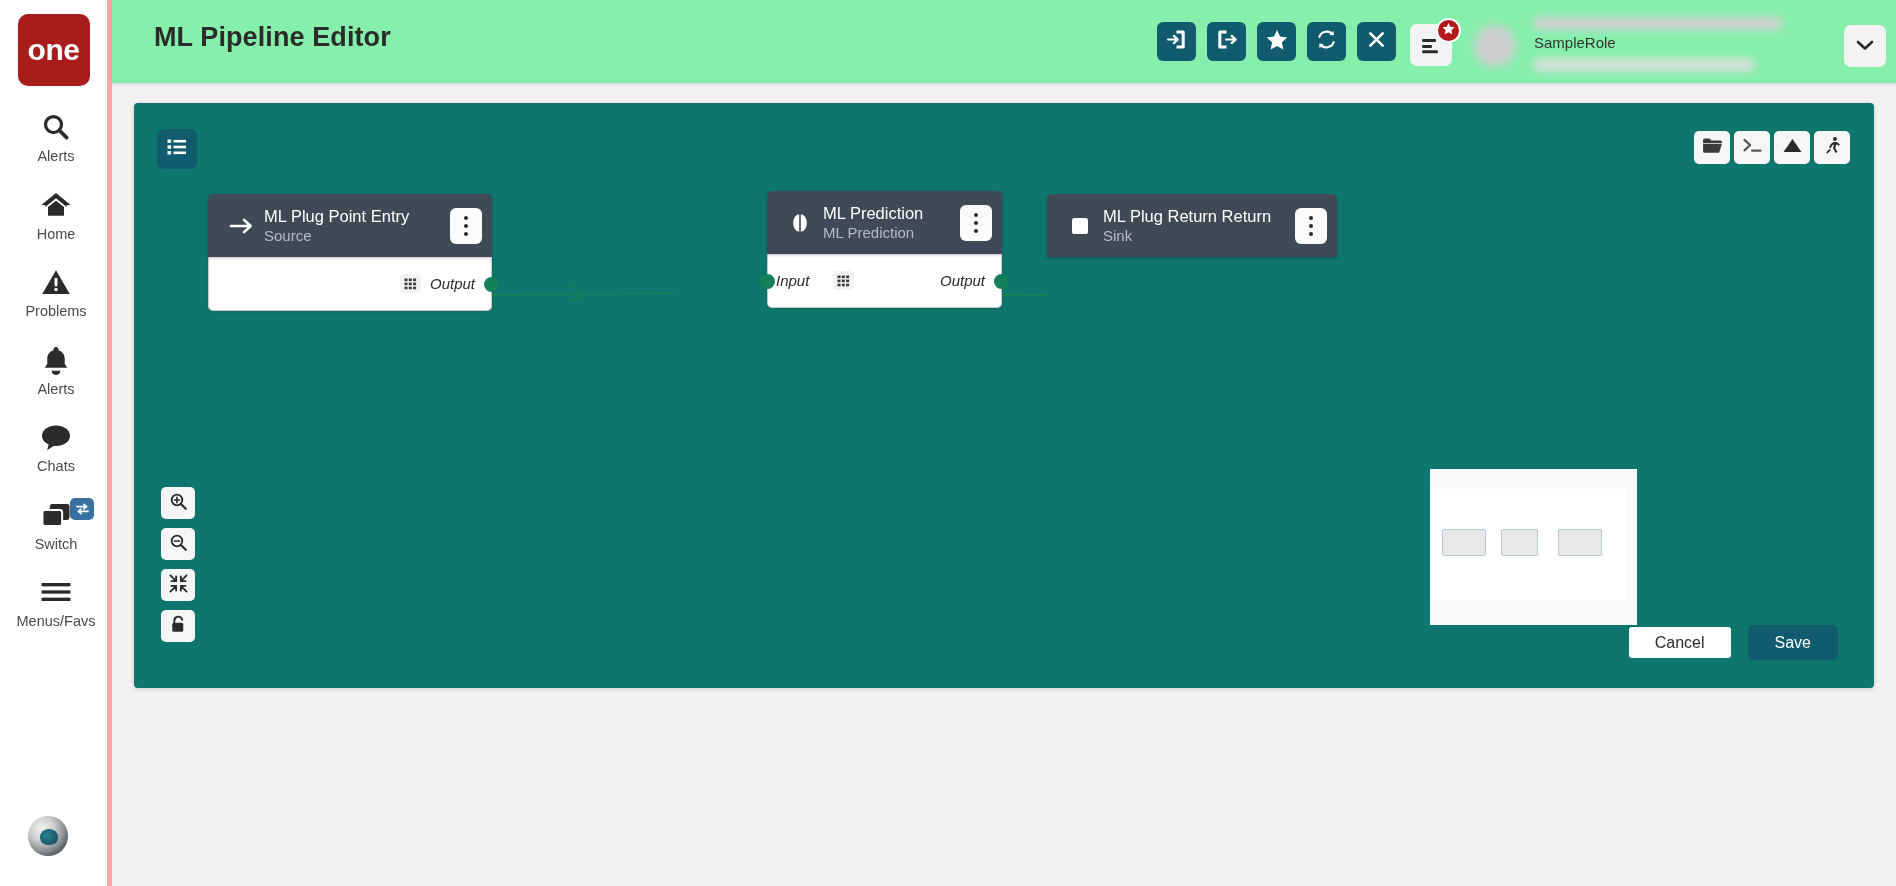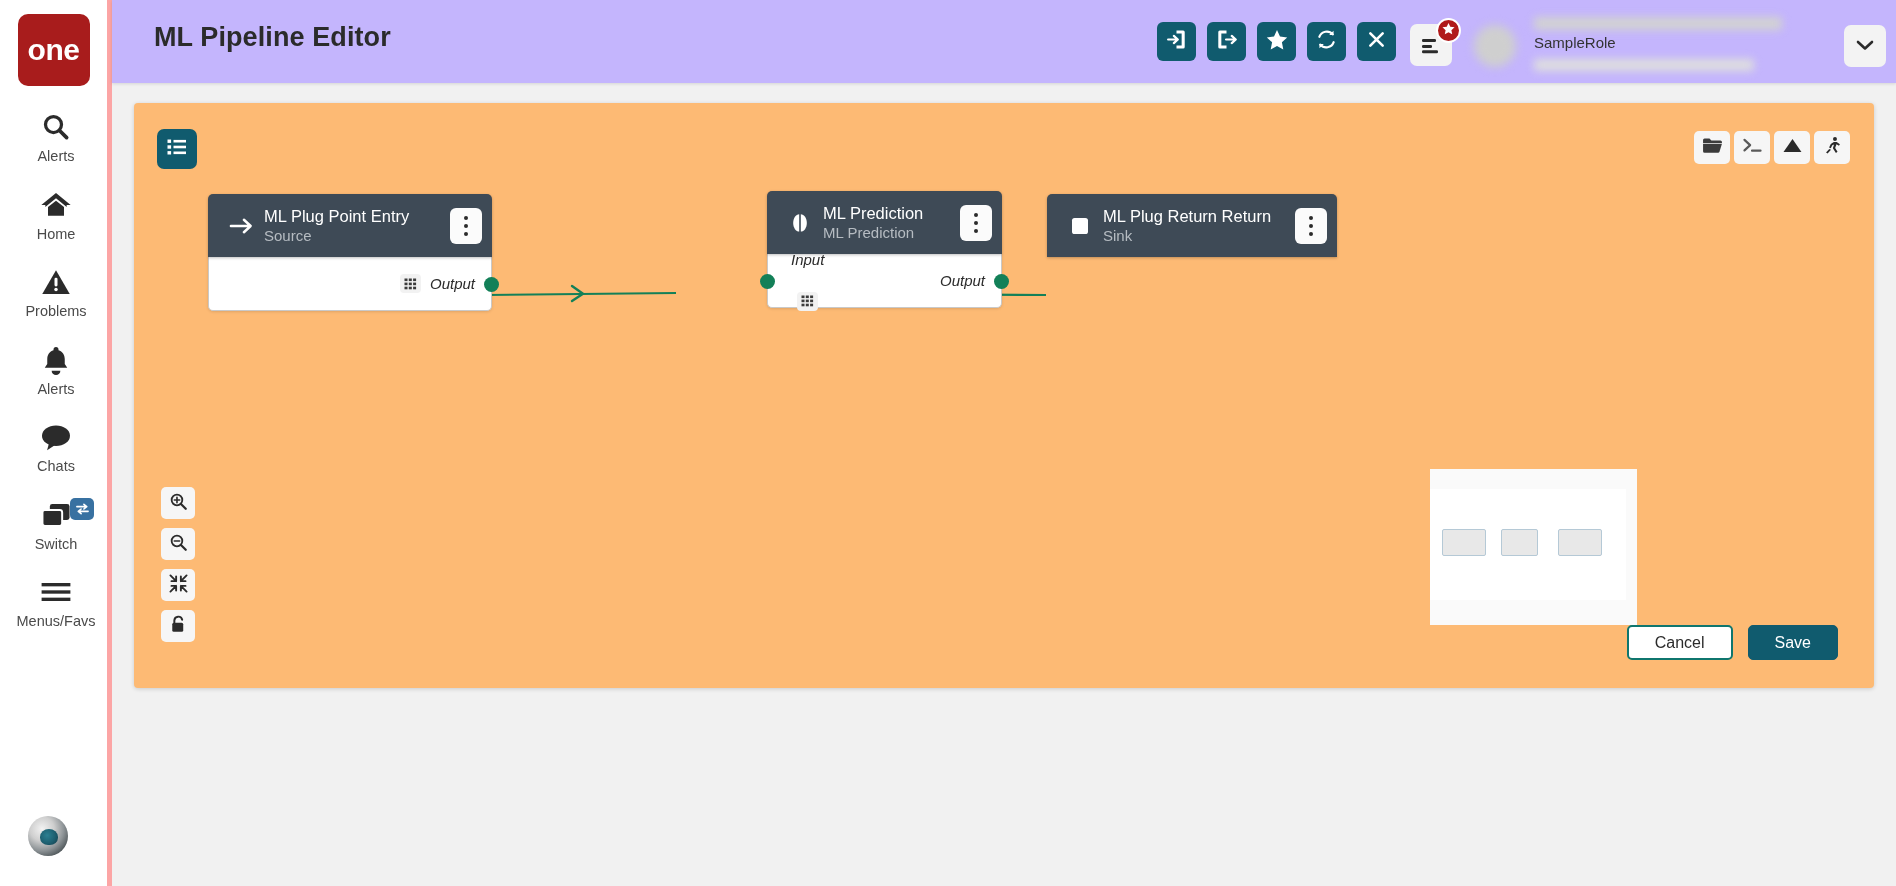--- a/index.html
+++ b/index.html
@@ -62,21 +62,21 @@
     filter: blur(0.4px);
   }
 
   
   #main { flex: 1 1 auto; height: 886px; background: #f1f1f1; position: relative; }
 
   
   #header {
     position: absolute; left: 0; top: 0;
     width: 1784px; height: 83px;
-    background: #c4b5fd;
+    background: #86efac;
     box-shadow: 0 1px 3px rgba(0,0,0,0.12);
     z-index: 6;
   }
   #page-title {
     position: absolute; left: 42px; top: 22px;
     font-size: 27px; font-weight: 700; color: #2b2b2b;
     letter-spacing: 0.1px;
   }
   .hdr-btns { position: absolute; left: 1045px; top: 22px; display: flex; gap: 11px; }
   .hdr-btn {
@@ -114,21 +114,21 @@
   .chev-btn {
     width: 42px; height: 42px; border-radius: 7px; background: #f3f3f3;
     display: flex; align-items: center; justify-content: center; cursor: pointer;
     margin-left: 16px;
   }
 
   
   #card {
     position: absolute; left: 22px; top: 103px;
     width: 1740px; height: 585px;
-    background: #fdba74; border-radius: 4px;
+    background: #0f766e; border-radius: 4px;
     box-shadow: 0 1px 4px rgba(0,0,0,0.16);
     overflow: hidden;
   }
 
   .list-btn {
     position: absolute; left: 23px; top: 26px;
     width: 40px; height: 40px; border-radius: 7px;
     background: #105b6e;
     display: flex; align-items: center; justify-content: center; cursor: pointer;
   }
@@ -500,21 +500,21 @@
               <span class="node-sub" style="display:block">ML Prediction</span>
             </span>
             <span class="kebab">
               <i class="kdot"></i>
                 <i class="kdot"></i>
                 <i class="kdot"></i>
             </span>
           </div>
           <div class="node-body">
             <span class="port-dot" style="left:-8px; top:20px;"></span>
-            <span style="display:flex; align-items:center; gap:24px; margin-left:23px;flex-direction:column;">
+            <span style="display:flex; align-items:center; gap:24px; margin-left:8px;">
               <span class="port-label">Input</span>
               <span class="grid-ico">
                 <svg width="13" height="12" viewBox="0 0 13 12">
                     <g fill="#3b3b3b">
                       <rect x="0.5" y="0.5" width="3" height="2.6"></rect>
                       <rect x="4.8" y="0.5" width="3" height="2.6"></rect>
                       <rect x="9.1" y="0.5" width="3" height="2.6"></rect>
                       <rect x="0.5" y="4.6" width="3" height="2.6"></rect>
                       <rect x="4.8" y="4.6" width="3" height="2.6"></rect>
                       <rect x="9.1" y="4.6" width="3" height="2.6"></rect>

